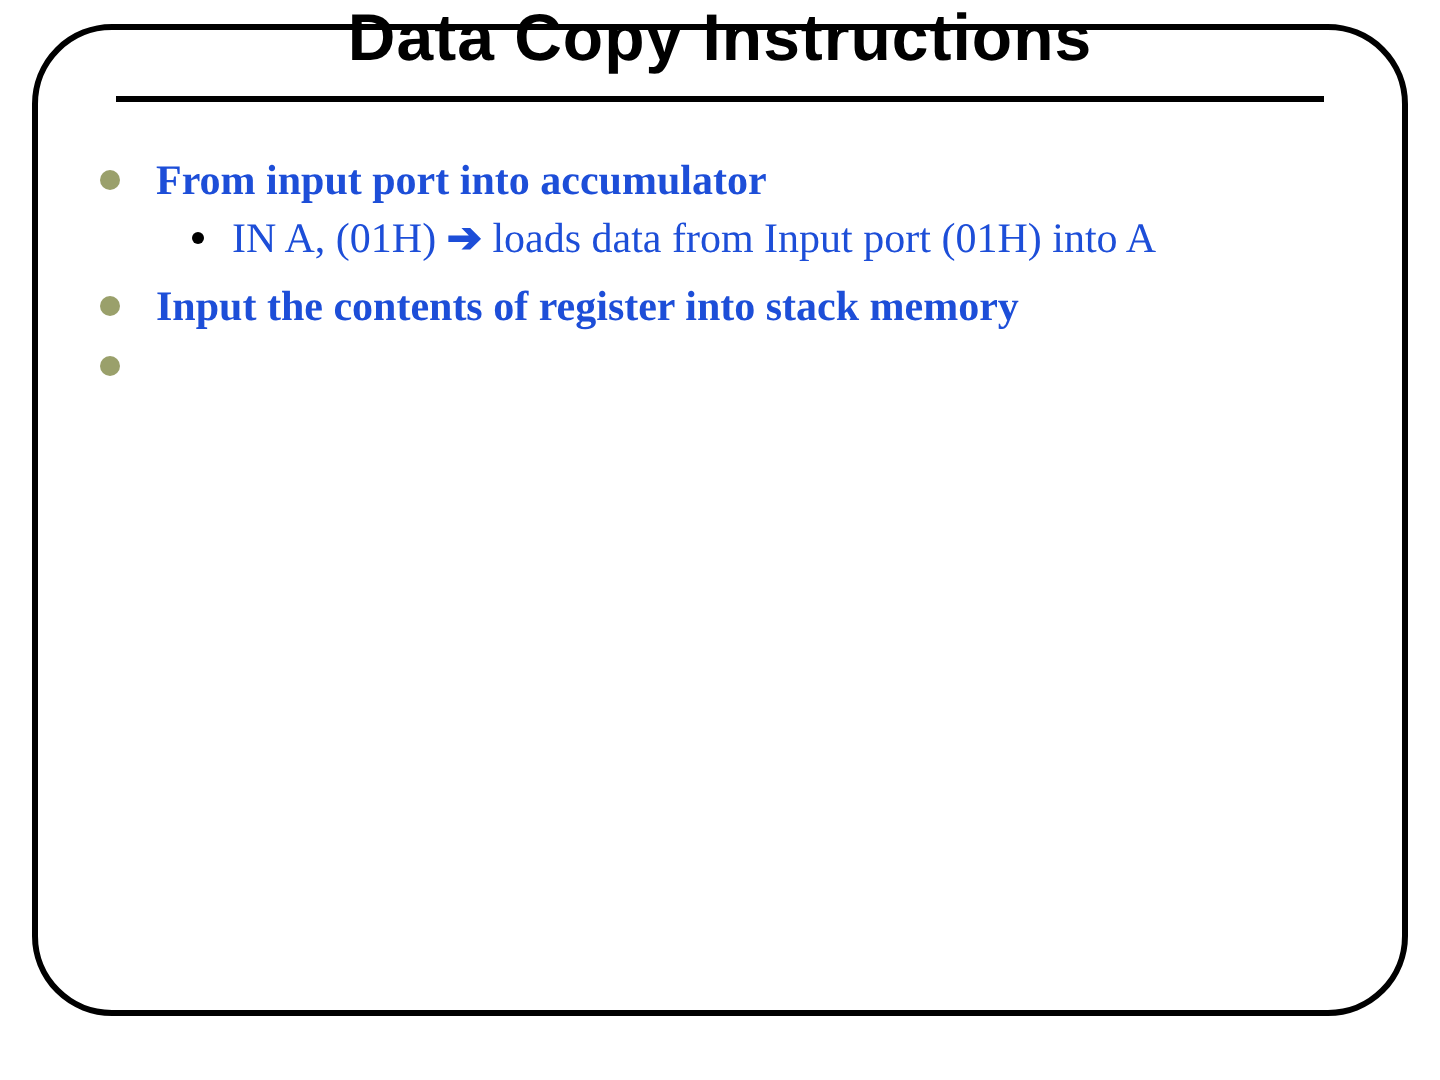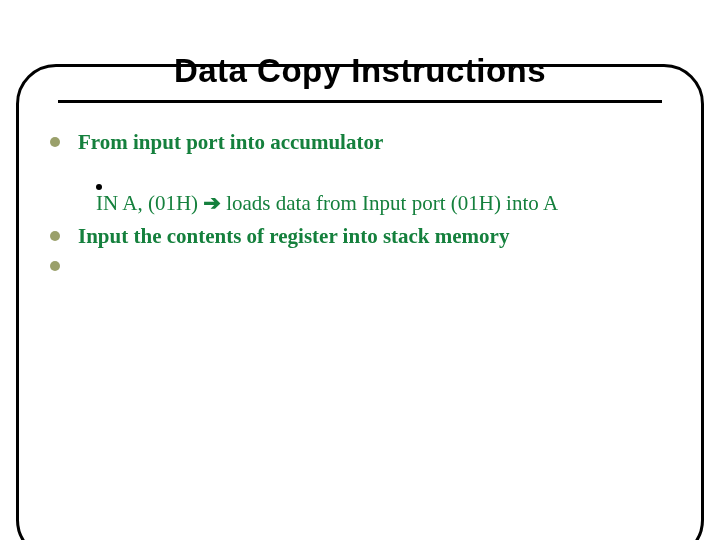--- a/index.html
+++ b/index.html
@@ -18,32 +18,31 @@
     bottom: 32px;
     border: 3px solid #000;
     border-radius: 40px;
   }
   .title {
     font-family: Arial, Helvetica, sans-serif;
     font-weight: 900;
     font-size: 33px;
     text-align: center;
     color: #000;
-    margin-top: 52px;
     letter-spacing: 0.5px;
   }
   .title-rule {
     margin: 10px 58px 0 58px;
     border: none;
     border-top: 3px solid #000;
   }
   .body {
     margin: 26px 50px 0 50px;
     font-size: 21px;
-    color: #15803d;
+    color: #1d4ed8;
     line-height: 1.25;
   }
   .item {
     display: flex;
     align-items: flex-start;
     margin-bottom: 4px;
   }
   .round-bullet {
     flex: 0 0 auto;
     width: 10px;
@@ -57,23 +56,22 @@
     flex: 1;
   }
   .head {
     font-weight: bold;
     font-family: "Times New Roman", Georgia, serif;
   }
   .sub {
     display: flex;
     align-items: flex-start;
     margin-left: 18px;
-    margin-top: 19px;
+    margin-top: 3px;
     margin-bottom: 2px;
-    flex-direction: column;
   }
   .dot-bullet {
     flex: 0 0 auto;
     width: 6px;
     height: 6px;
     background: #000;
     border-radius: 50%;
     margin-top: 10px;
     margin-right: 14px;
   }

